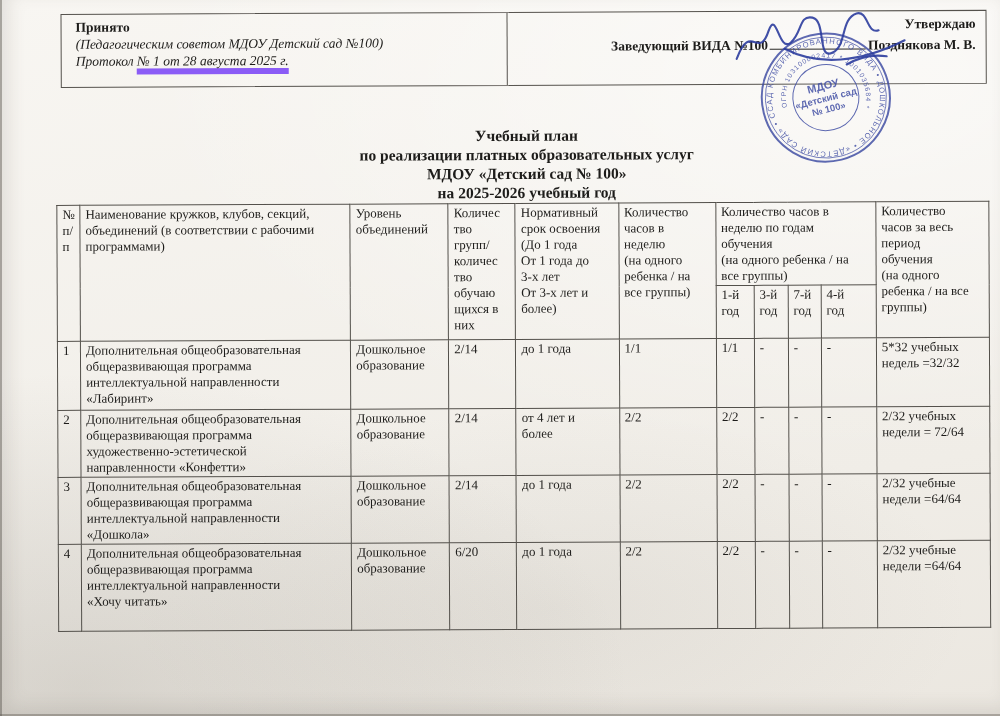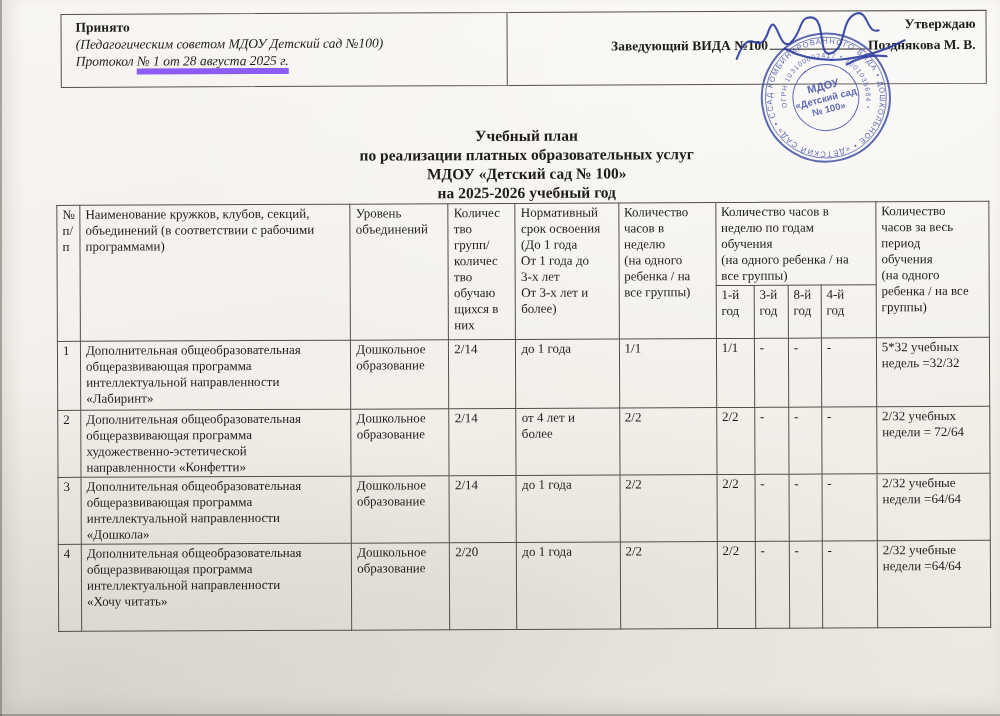--- a/index.html
+++ b/index.html
@@ -175,21 +175,21 @@
 обучения
 (на одного
 ребенка / на все
 группы)</th>
       </tr>
       <tr class="h2">
         <th>1-й
 год</th>
         <th>3-й
 год</th>
-        <th>8-й
+        <th>7-й
 год</th>
         <th>4-й
 год</th>
       </tr>
     </thead>
     <tbody>
         <tr>
           <td class="col-num">1</td>
           <td>Дополнительная общеобразовательная
 общеразвивающая программа
@@ -245,21 +245,21 @@
 недели =64/64</td>
         </tr>
         <tr>
           <td class="col-num">4</td>
           <td>Дополнительная общеобразовательная
 общеразвивающая программа
 интеллектуальной направленности
 «Хочу читать»</td>
           <td>Дошкольное
 образование</td>
-          <td>2/20</td>
+          <td>6/20</td>
           <td>до 1 года</td>
           <td>2/2</td>
           <td>2/2</td>
           <td>-</td>
           <td>-</td>
           <td>-</td>
           <td>2/32 учебные
 недели =64/64</td>
         </tr>
       </tbody>

